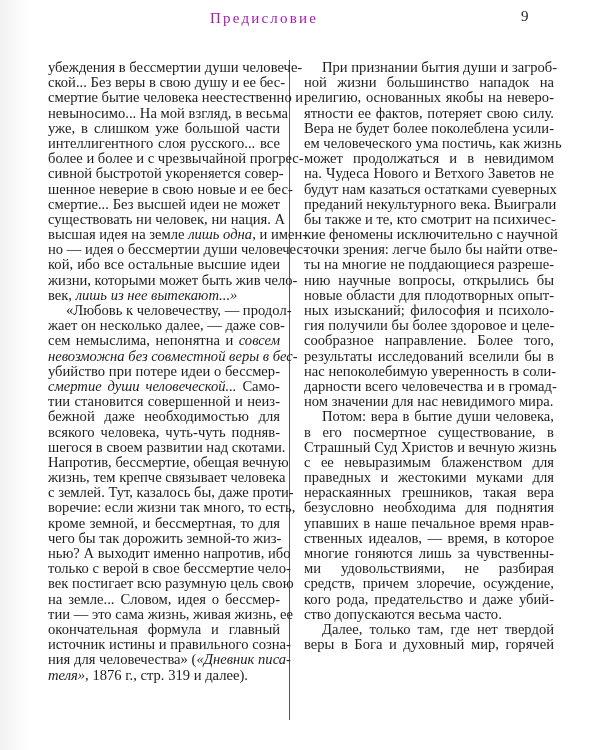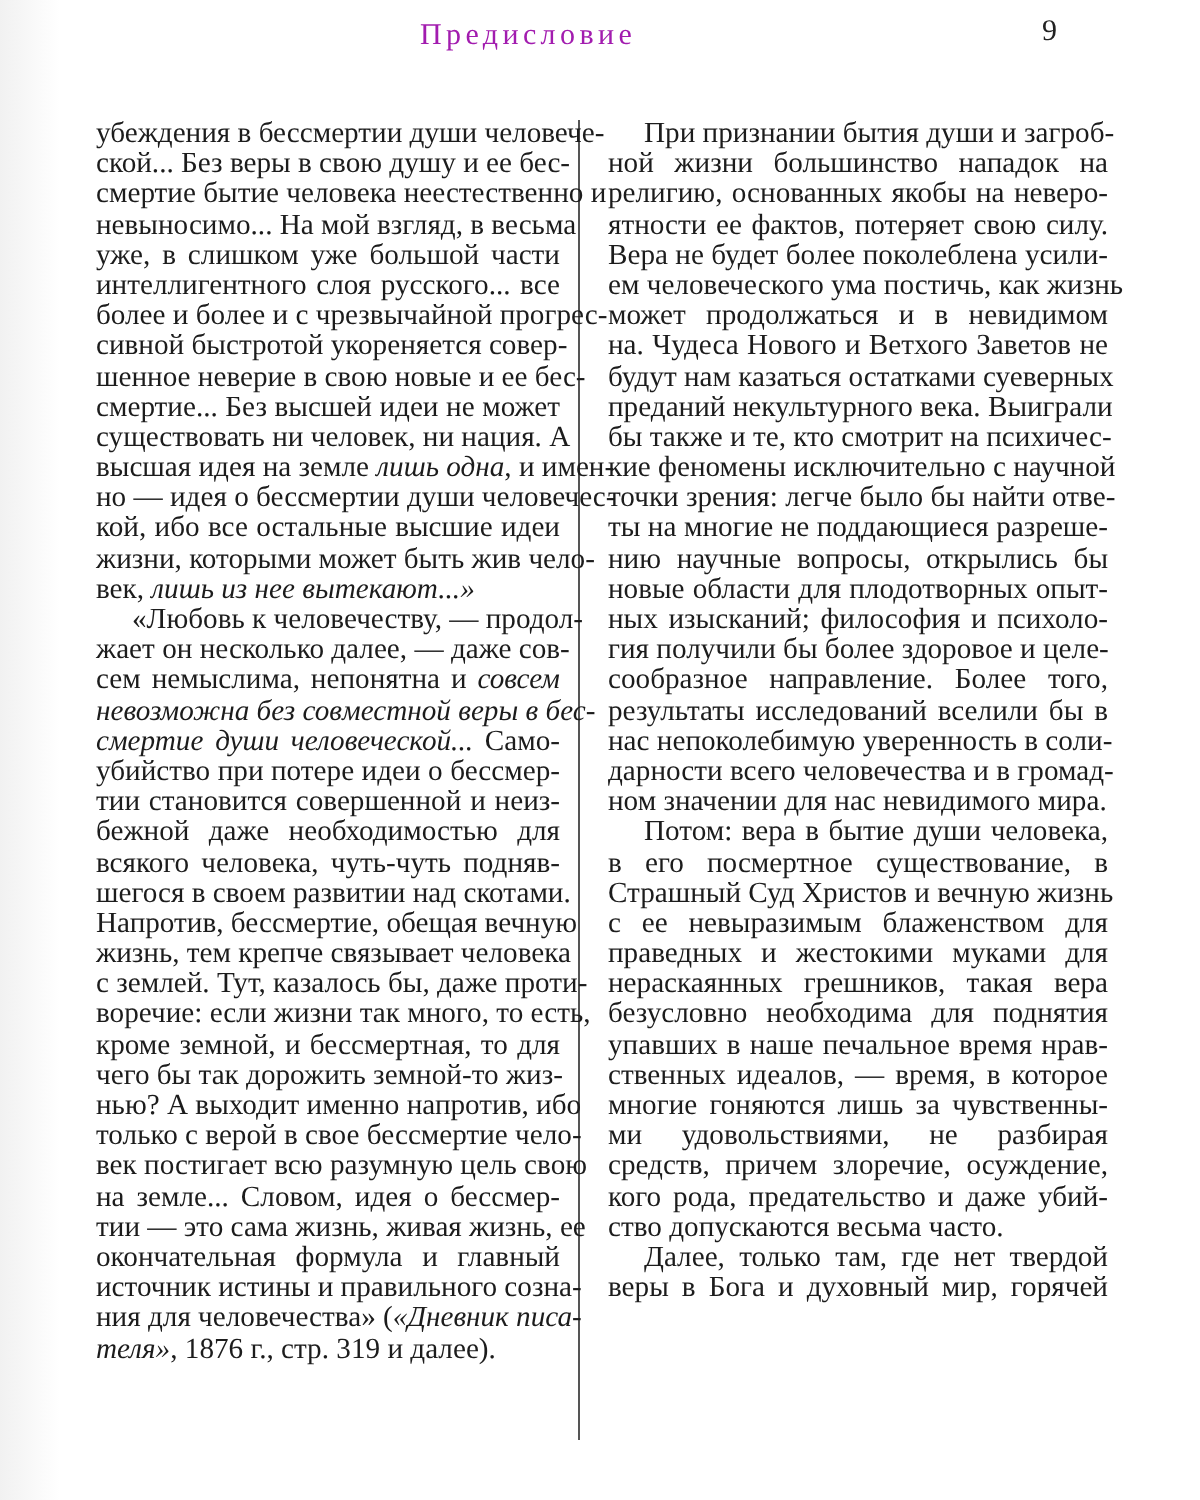--- a/index.html
+++ b/index.html
@@ -75,22 +75,22 @@
       <span class="line">но — идея о бессмертии души человечес-</span>
       <span class="line">кой, ибо все остальные высшие идеи</span>
       <span class="line">жизни, которыми может быть жив чело-</span>
       <span class="line last">век, <em>лишь из нее вытекают...»</em></span>
     </div>
     <div>
       <span class="line indent">«Любовь к человечеству, — продол-</span>
       <span class="line">жает он несколько далее, — даже сов-</span>
       <span class="line">сем немыслима, непонятна и <em>совсем</em></span>
       <span class="line"><em>невозможна без совместной веры в бес-</em></span>
+      <span class="line">убийство при потере идеи о бессмер-</span>
       <span class="line"><em>смертие души человеческой...</em> Само-</span>
-      <span class="line">убийство при потере идеи о бессмер-</span>
       <span class="line">тии становится совершенной и неиз-</span>
       <span class="line">бежной даже необходимостью для</span>
       <span class="line">всякого человека, чуть-чуть подняв-</span>
       <span class="line">шегося в своем развитии над скотами.</span>
       <span class="line">Напротив, бессмертие, обещая вечную</span>
       <span class="line">жизнь, тем крепче связывает человека</span>
       <span class="line">с землей. Тут, казалось бы, даже проти-</span>
       <span class="line">воречие: если жизни так много, то есть,</span>
       <span class="line">кроме земной, и бессмертная, то для</span>
       <span class="line">чего бы так дорожить земной-то жиз-</span>

